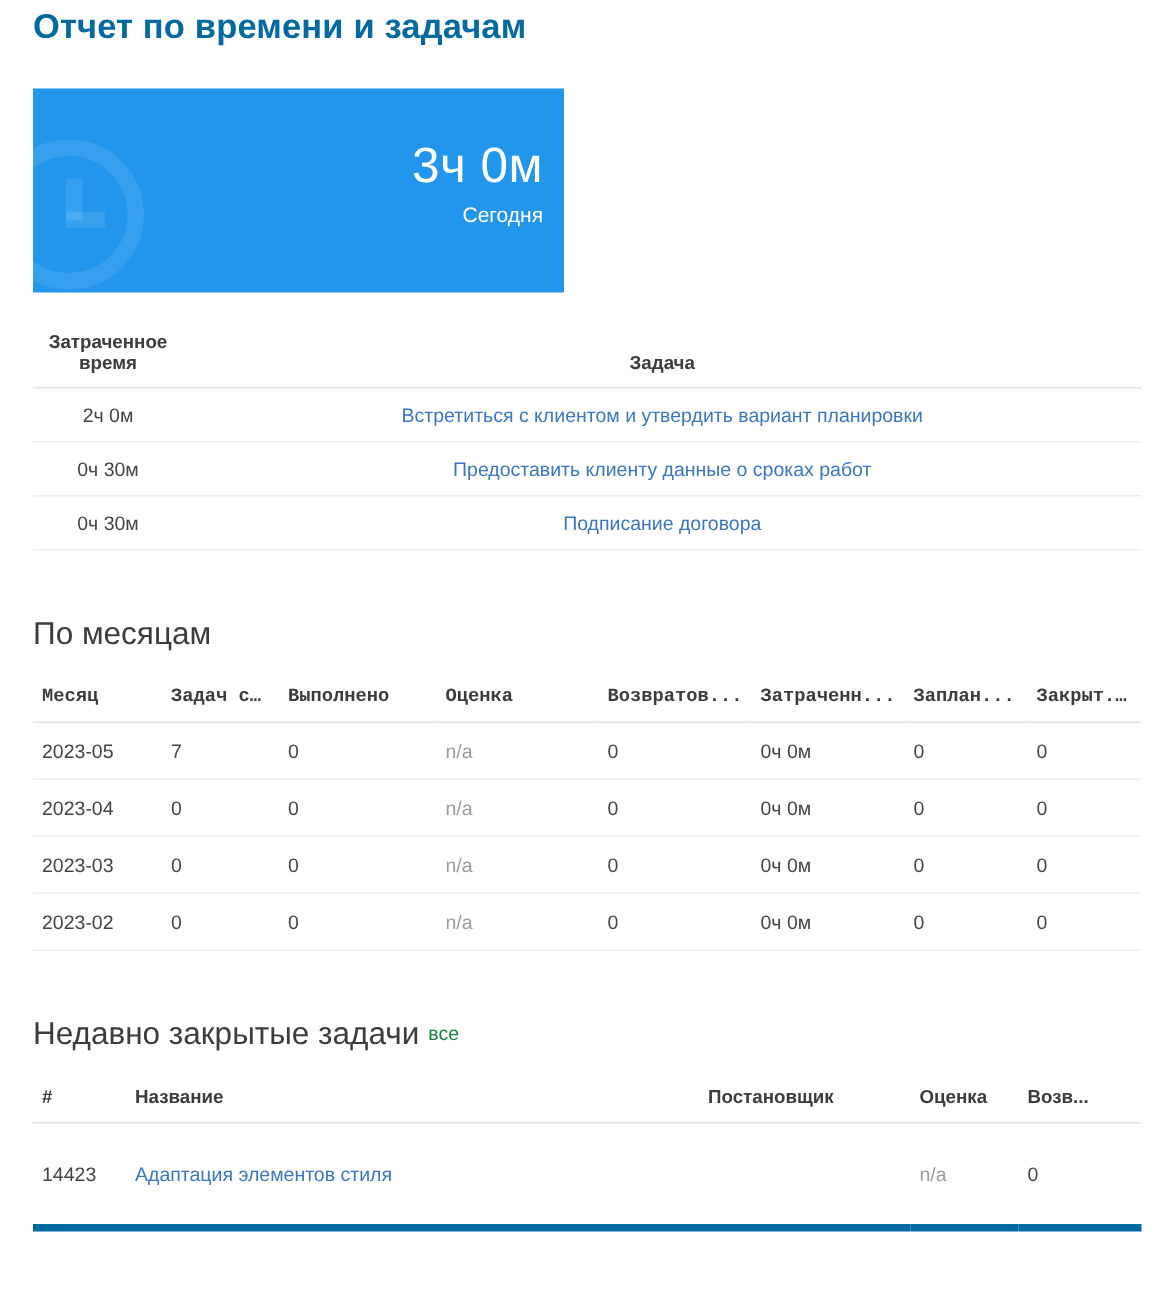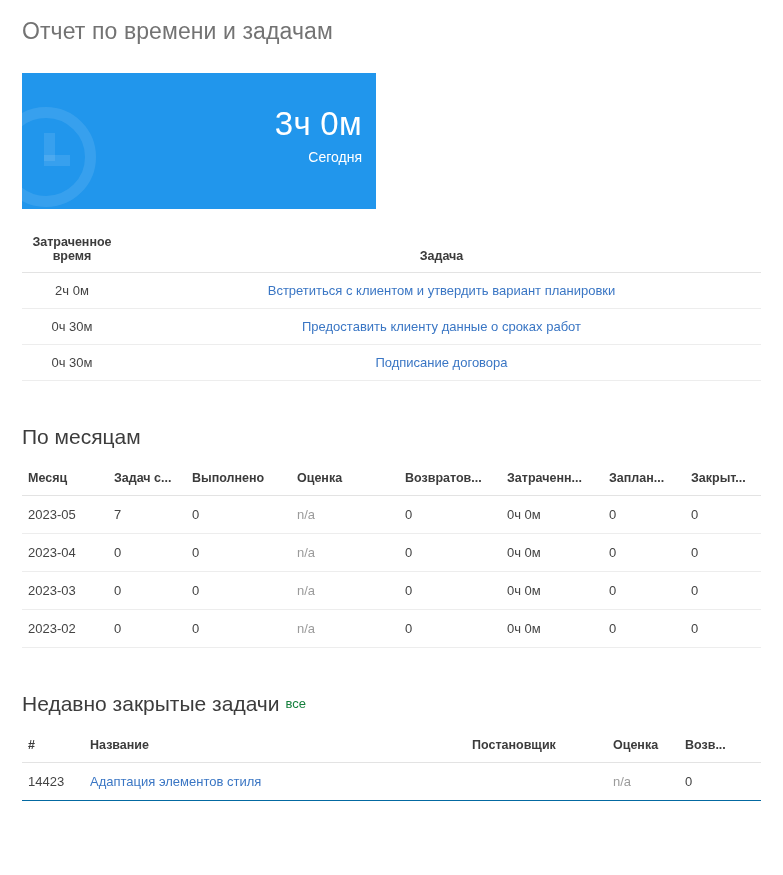--- a/index.html
+++ b/index.html
@@ -13,23 +13,23 @@
     height: 875px;
     font-family: "Liberation Sans", sans-serif;
     color: #333333;
     overflow: hidden;
   }
   .page {
     padding: 0 22px;
   }
   h1.page-title {
     font-size: 23px;
-    font-weight: 400;
-    color: #737373;
-    margin: 18px 0 0 0;
+    font-weight: 700;
+    color: #0369a1;
+    margin: 4px 0 0 0;
     letter-spacing: 0.1px;
   }
   
   .card-wrap {
     margin-top: 28px;
   }
   .today-card {
     position: relative;
     width: 354px;
     height: 136px;
@@ -129,20 +129,21 @@
   .months-table th {
     text-align: left;
     font-size: 12.5px;
     font-weight: bold;
     color: #3c3c3c;
     padding: 6px 6px 10px 6px;
     border-bottom: 1px solid #e3e3e3;
     white-space: nowrap;
     overflow: hidden;
     text-overflow: ellipsis;
+    font-family: Liberation Mono, monospace;
   }
   .months-table td {
     padding: 11px 6px;
     border-bottom: 1px solid #ededed;
     font-size: 13px;
     color: #444444;
     white-space: nowrap;
   }
   .months-table td.na { color: #9b9b9b; }
   .closed-table {
@@ -154,22 +155,22 @@
     font-size: 12.5px;
     font-weight: bold;
     color: #3c3c3c;
     padding: 6px 6px 10px 6px;
     border-bottom: 1px solid #e3e3e3;
     white-space: nowrap;
     overflow: hidden;
     text-overflow: ellipsis;
   }
   .closed-table td {
-    padding: 11px 6px;
-    border-bottom: 1px solid #0369a1;
+    padding: 26px 6px;
+    border-bottom: 5px solid #0369a1;
     font-size: 13px;
     color: #444444;
     white-space: nowrap;
   }
   .closed-table td.na { color: #9b9b9b; }
 </style>
 </head>
 <body>
 
 <div class="page">

